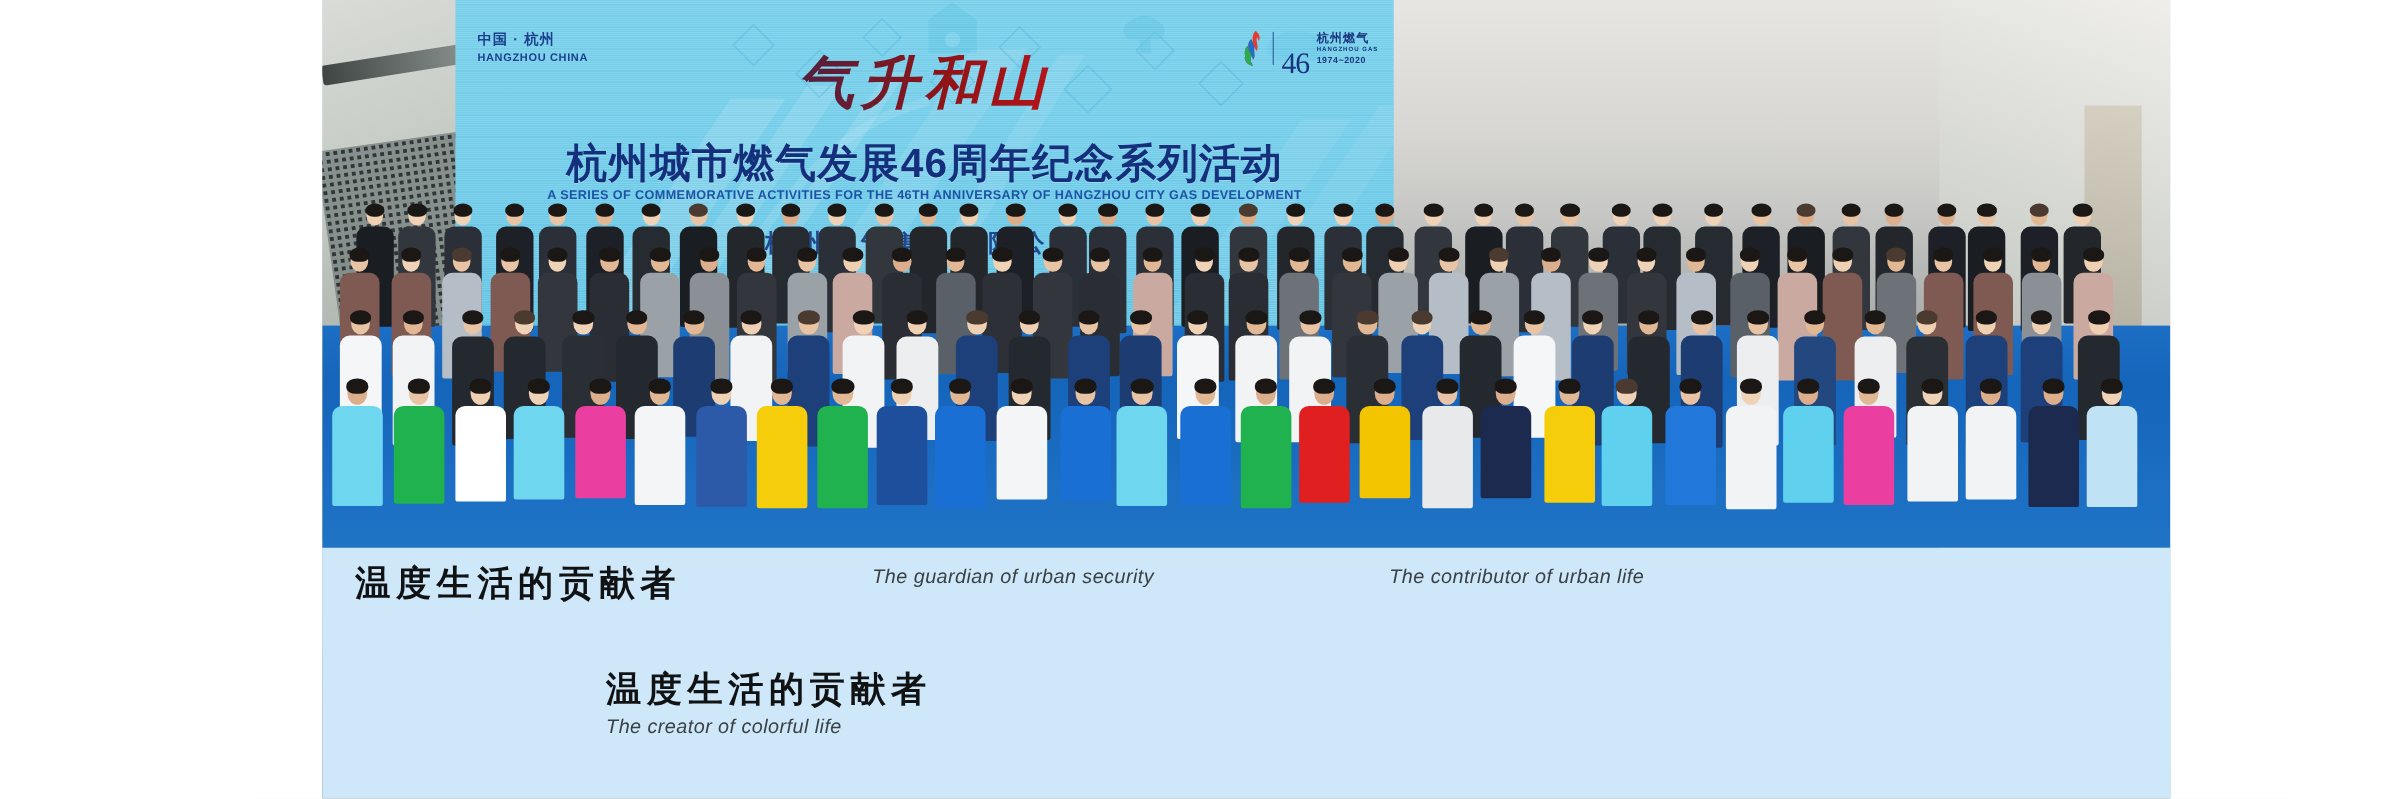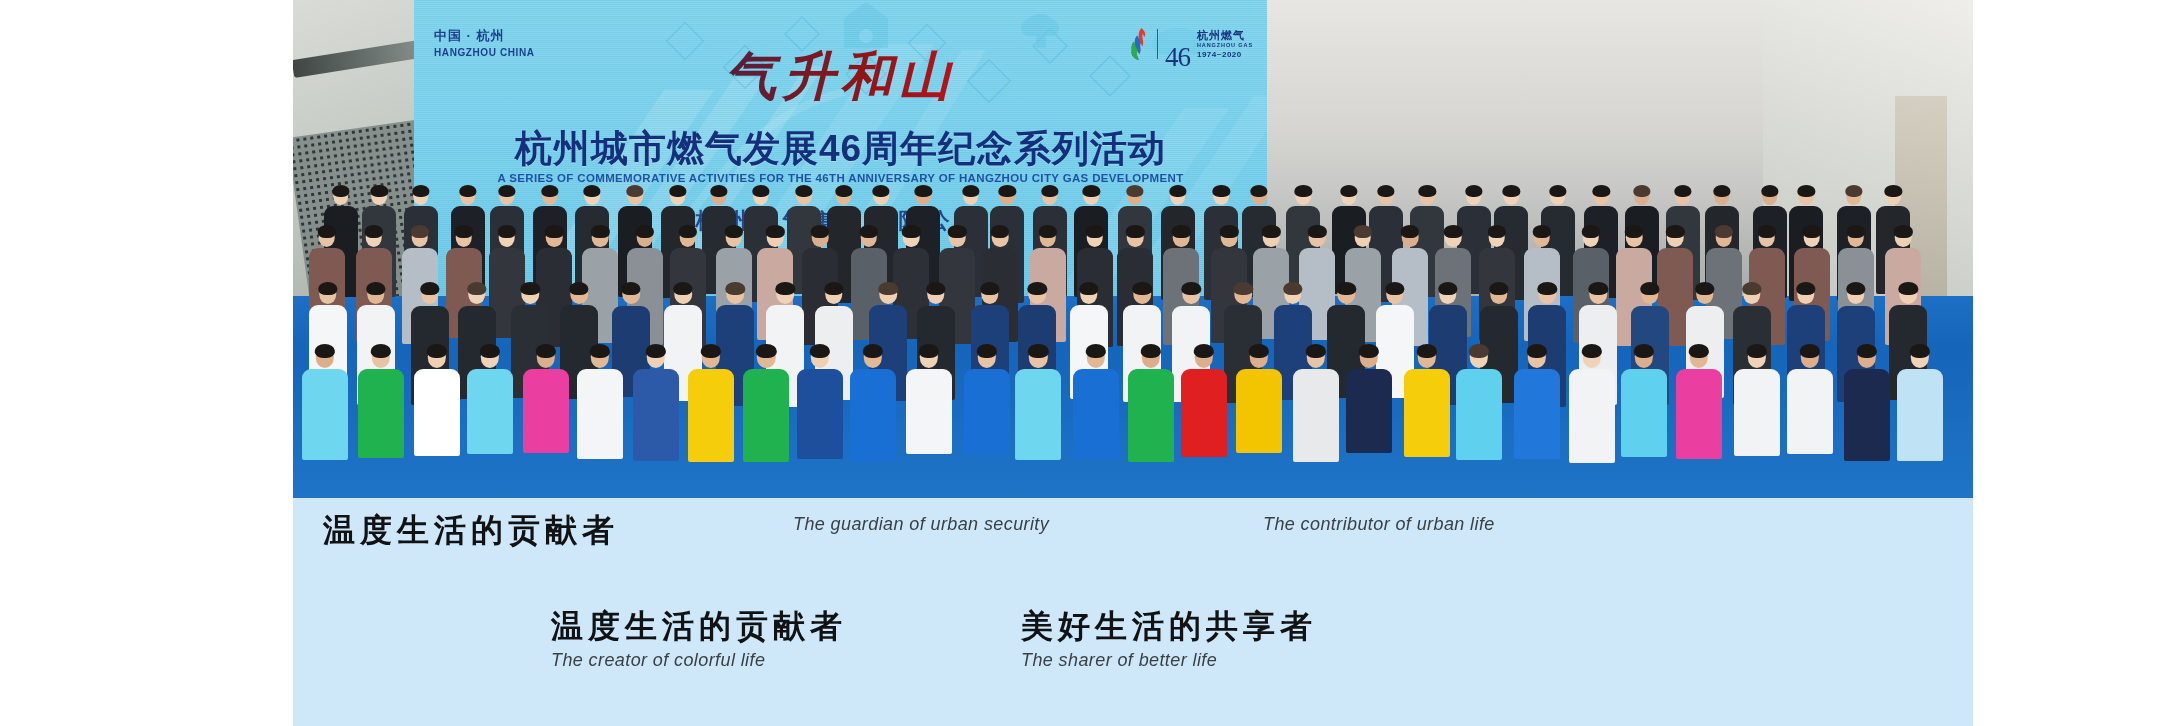--- a/index.html
+++ b/index.html
@@ -1080,20 +1080,16 @@
       <div class="tag">
         <div class="en">The contributor of urban life</div>
       </div>
     </div>
 
     <div class="tag-row row2">
       <div class="tag">
         <div class="cn">温度生活的贡献者</div>
         <div class="en">The creator of colorful life</div>
       </div>
-      <div class="tag">
-        <div class="cn">美好生活的共享者</div>
-        <div class="en">The sharer of better life</div>
-      </div>
     </div>
 
   </div>
 </div>
 
 </body></html>

